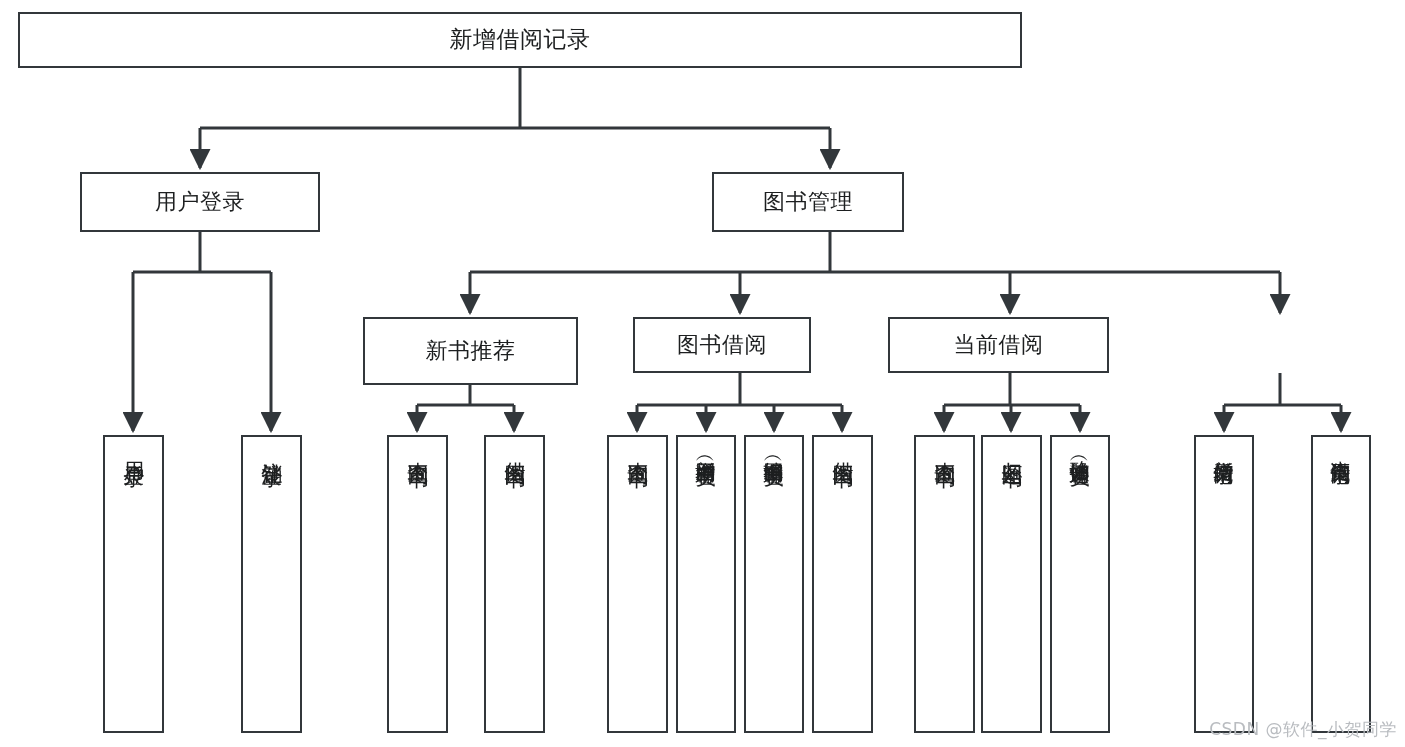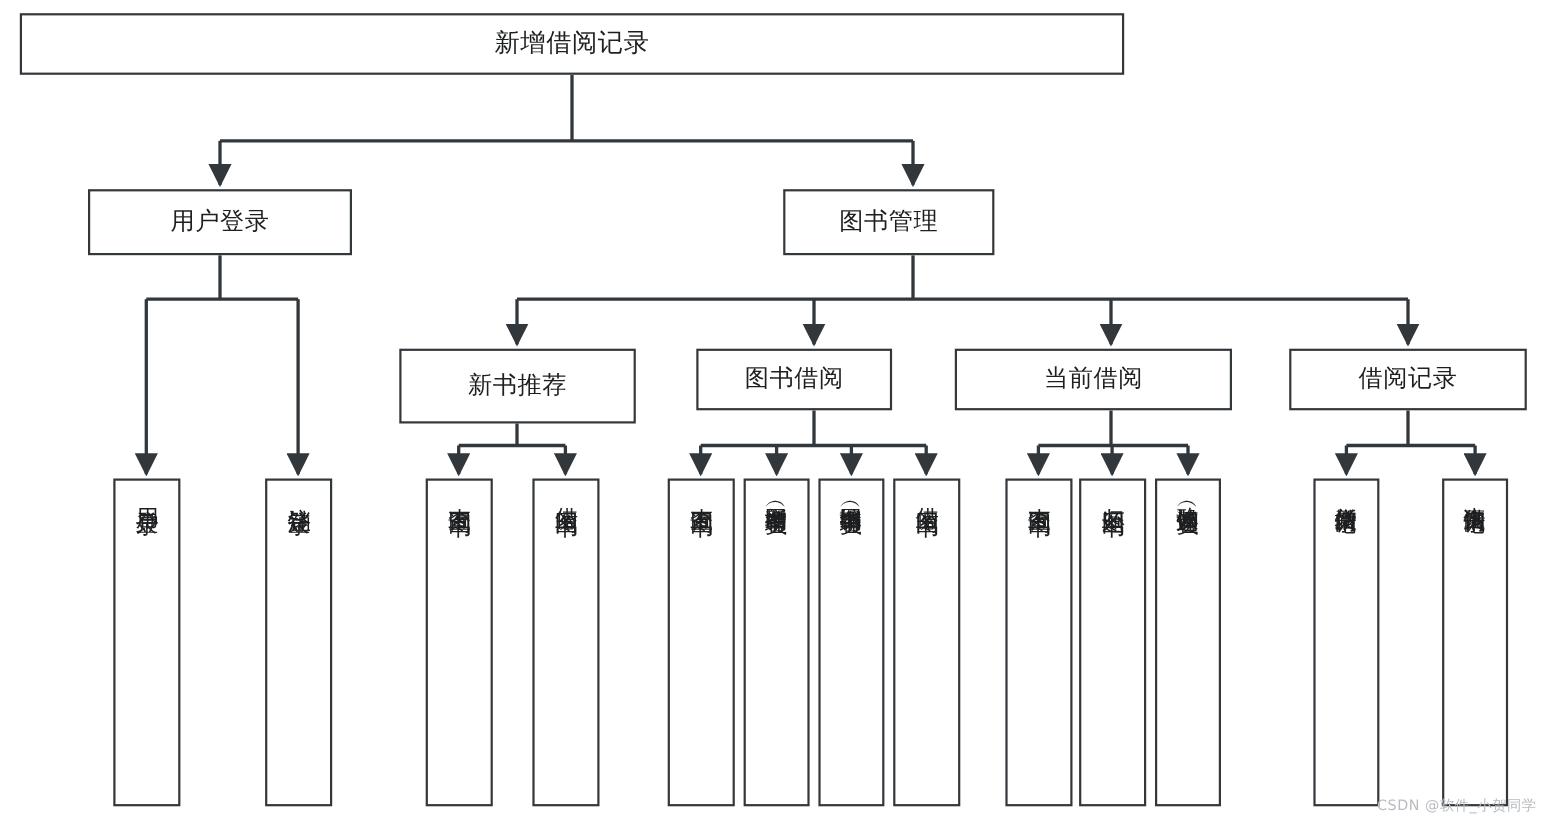--- a/index.html
+++ b/index.html
@@ -62,21 +62,21 @@
     max-height: 286px;
   }
   .node.vertical.long .label {
     font-size: 20px;
     letter-spacing: 1px;
   }
   .watermark {
     position: absolute;
     right: 8px;
     bottom: 6px;
-    font-size: 13px;
+    font-size: 17px;
     color: #b9bcc0;
     letter-spacing: 0.5px;
     white-space: nowrap;
     user-select: none;
   }
 </style>
 </head>
 <body>
 
 <div id="diagram-root">
@@ -142,25 +142,22 @@
   <div class="node horizontal" style="left:712px; top:172px; width:192px; height:60px;">
     <span class="label">图书管理</span>
   </div>
 
   <div class="node horizontal" style="left:363px; top:317px; width:215px; height:68px;">
     <span class="label">新书推荐</span>
   </div>
   <div class="node horizontal" style="left:633px; top:317px; width:178px; height:56px;">
     <span class="label">图书借阅</span>
   </div>
-  <div class="node horizontal" style="left:868px; top:317px; width:252px; height:56px;">
+  <div class="node horizontal" style="left:888px; top:317px; width:221px; height:56px;">
     <span class="label">当前借阅</span>
-  </div>
-  <div class="node horizontal" style="left:1172px; top:317px; width:216px; height:56px;">
-    <span class="label">借阅记录</span>
   </div>
 
   <div class="node vertical" style="left:103px; top:435px; width:61px; height:298px;">
     <span class="label">用户登录</span>
   </div>
   <div class="node vertical" style="left:241px; top:435px; width:61px; height:298px;">
     <span class="label">注销登录</span>
   </div>
 
   <div class="node vertical" style="left:387px; top:435px; width:61px; height:298px;">

